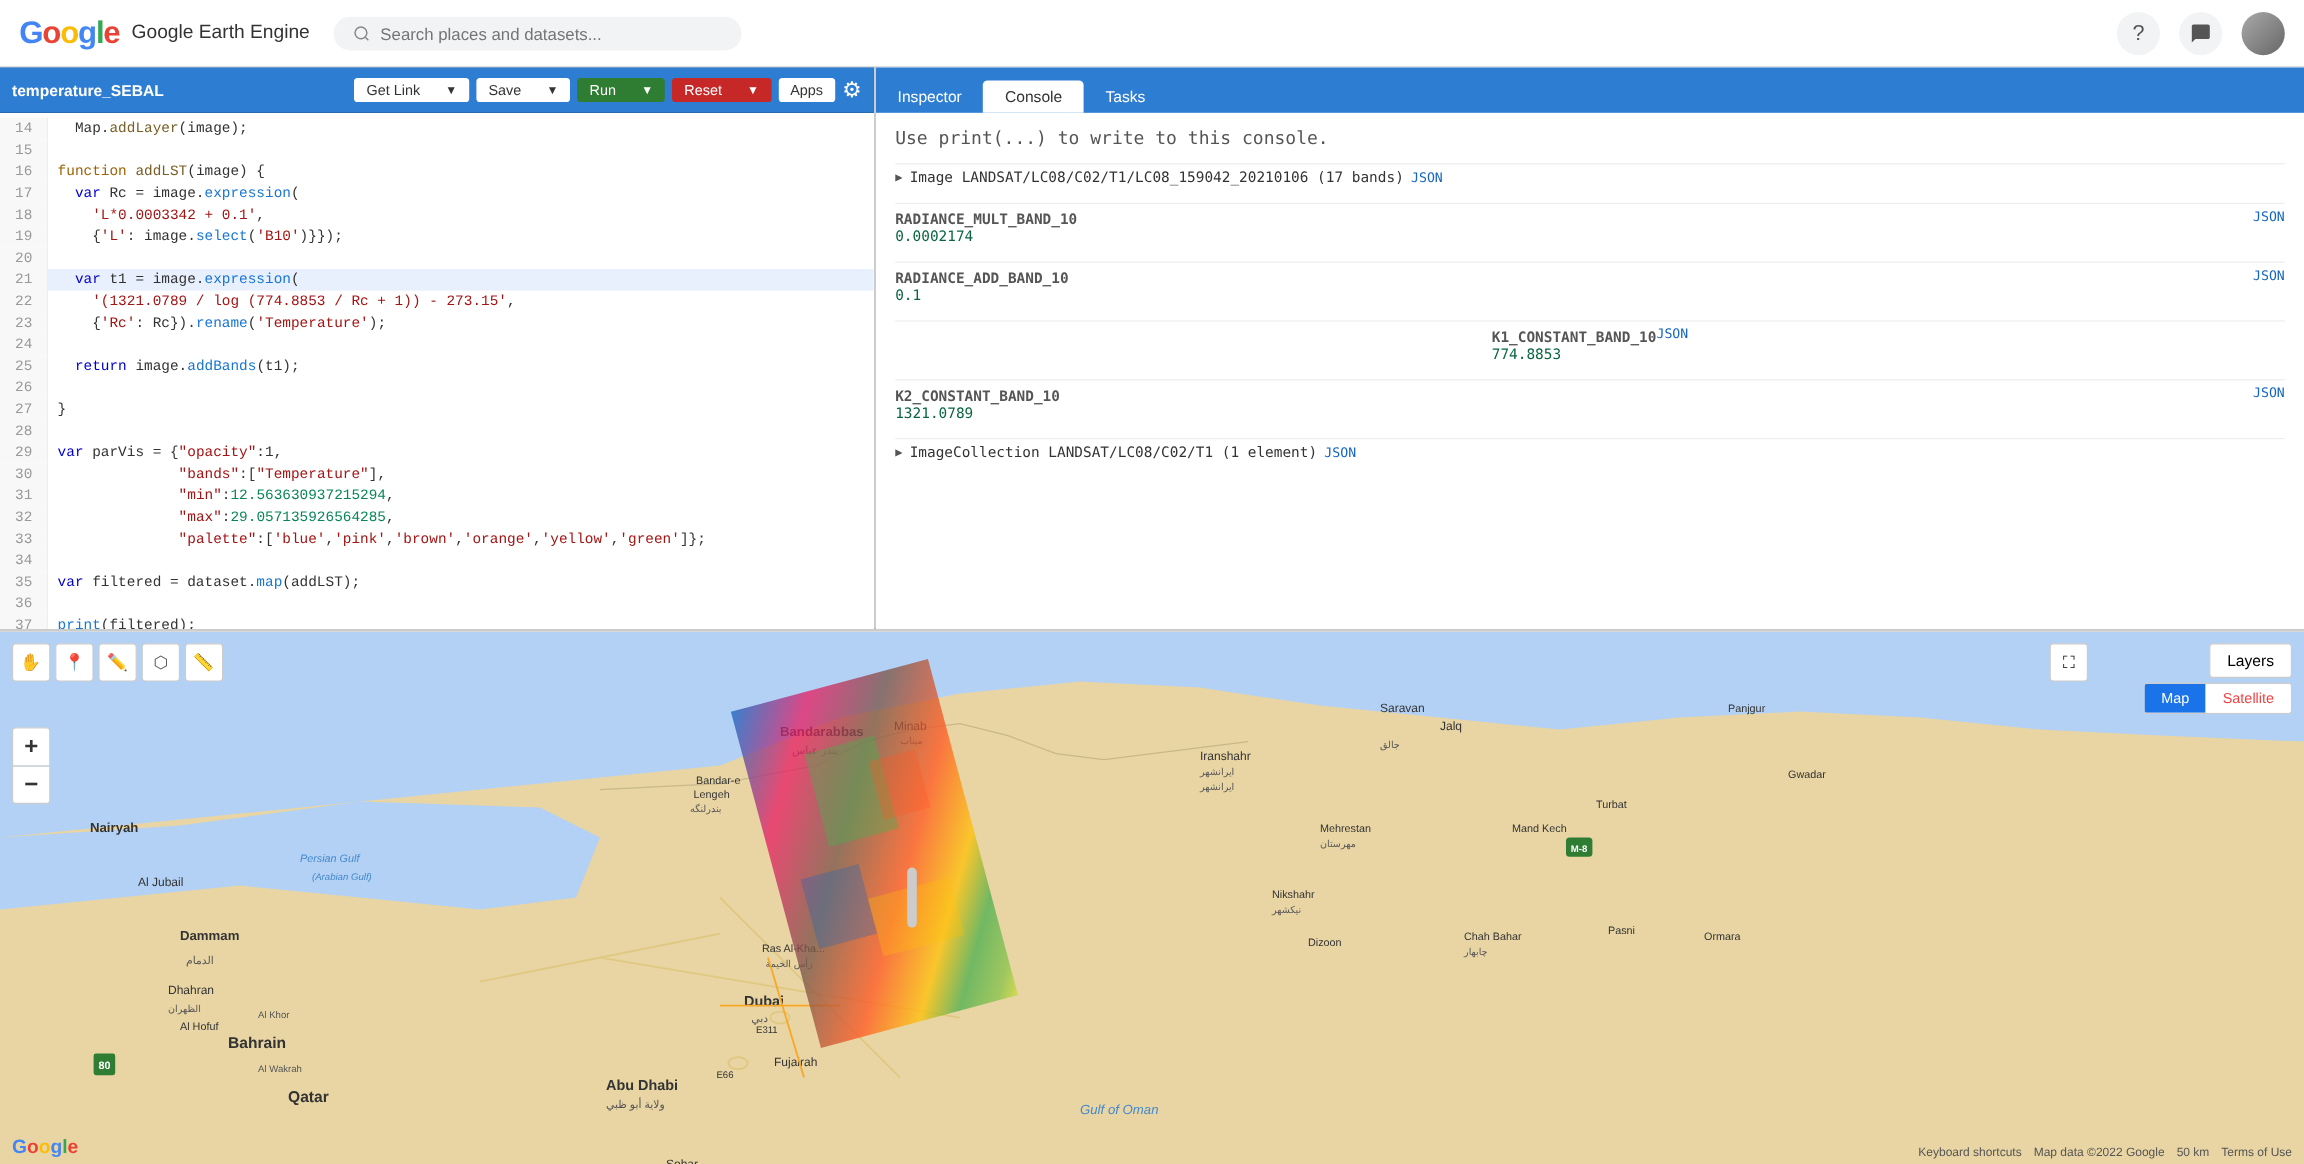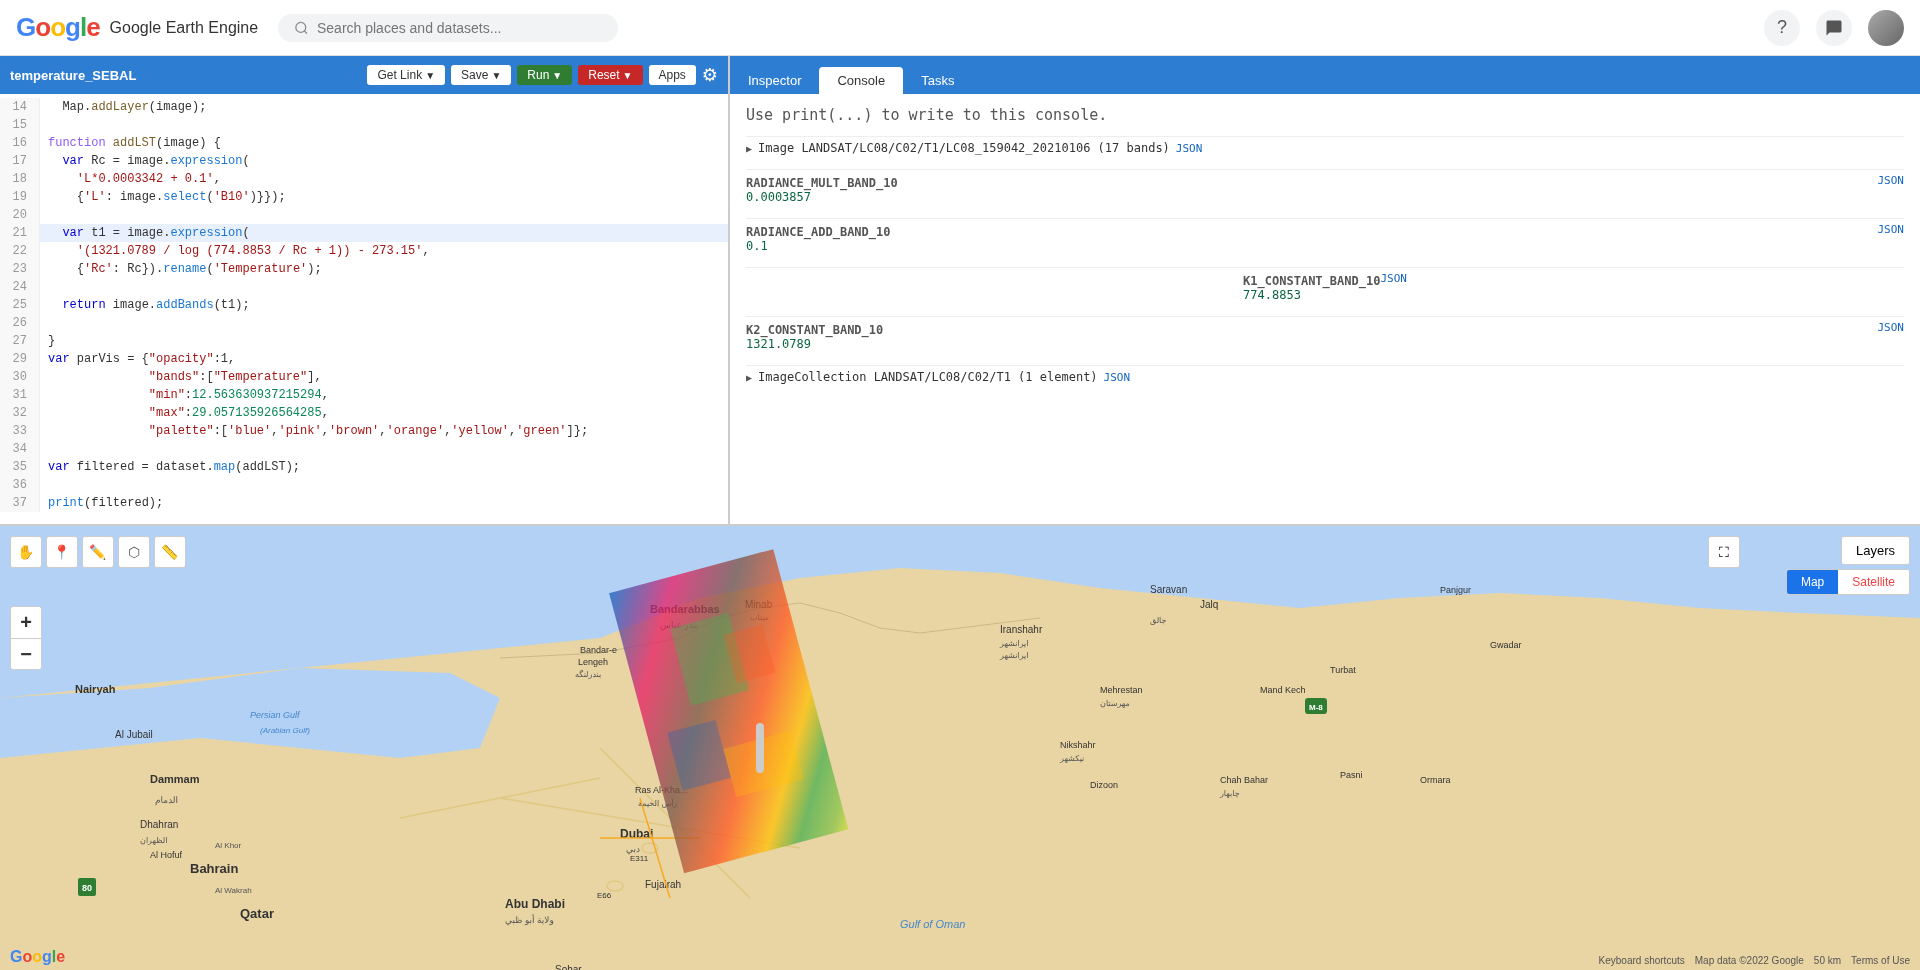--- a/index.html
+++ b/index.html
@@ -100,21 +100,21 @@
       font-weight: bold;
       margin-right: auto;
     }
     .toolbar-btn {
       background: #fff;
       border: none;
       border-radius: 3px;
       padding: 3px 10px;
       font-size: 12px;
       cursor: pointer;
-      display: flex; align-items: center; gap: 3px;
+      display: flex; align-items: center; gap: 21px;
       color: #333;
     }
     .toolbar-btn.green { background: #2e7d32; color: #fff; }
     .toolbar-btn.red { background: #c62828; color: #fff; }
     .toolbar-btn .arrow { font-size: 10px; }
     .toolbar-gear {
       background: none; border: none; color: #fff; font-size: 18px; cursor: pointer;
     }
     .code-editor {
       flex: 1;
@@ -406,21 +406,21 @@
         <div class="code-line">
           <span class="line-num">14</span>
           <span class="line-content">  Map.<span style="color:#795e26">addLayer</span>(image);</span>
         </div>
         <div class="code-line">
           <span class="line-num">15</span>
           <span class="line-content"> </span>
         </div>
         <div class="code-line">
           <span class="line-num">16</span>
-          <span class="line-content"><span style="color:#8b5cf6">function</span> <span style="color:#795e26">addLST</span>(image) {</span>
+          <span class="line-content"><span style="color:#a16207">function</span> <span style="color:#795e26">addLST</span>(image) {</span>
         </div>
         <div class="code-line">
           <span class="line-num">17</span>
           <span class="line-content">  <span style="color:#0000cc">var</span> Rc = image.<span style="color:#1976d2">expression</span>(</span>
         </div>
         <div class="code-line">
           <span class="line-num">18</span>
           <span class="line-content">    <span style="color:#a31515">'L*0.0003342 + 0.1'</span>,</span>
         </div>
         <div class="code-line">
@@ -451,20 +451,24 @@
           <span class="line-num">25</span>
           <span class="line-content">  <span style="color:#0000cc">return</span> image.<span style="color:#1976d2">addBands</span>(t1);</span>
         </div>
         <div class="code-line">
           <span class="line-num">26</span>
           <span class="line-content"> </span>
         </div>
         <div class="code-line">
           <span class="line-num">27</span>
           <span class="line-content">}</span>
+        </div>
+        <div class="code-line">
+          <span class="line-num">28</span>
+          <span class="line-content"> </span>
         </div>
         <div class="code-line">
           <span class="line-num">29</span>
           <span class="line-content"><span style="color:#0000cc">var</span> parVis = {<span style="color:#a31515">"opacity"</span>:1,</span>
         </div>
         <div class="code-line">
           <span class="line-num">30</span>
           <span class="line-content">              <span style="color:#a31515">"bands"</span>:[<span style="color:#a31515">"Temperature"</span>],</span>
         </div>
         <div class="code-line">
@@ -521,21 +525,21 @@
             <span>Image LANDSAT/LC08/C02/T1/LC08_159042_20210106 (17 bands)</span>
             <span class="console-json">JSON</span>
           </div>
         </div>
         <hr class="console-divider">
 
         <div class="console-entry">
           <div style="display:flex; justify-content:space-between;">
             <div>
               <div class="console-key">RADIANCE_MULT_BAND_10</div>
-              <div class="console-value">0.0003857</div>
+              <div class="console-value">0.0002174</div>
             </div>
             <span class="console-json">JSON</span>
           </div>
         </div>
         <hr class="console-divider">
 
         <div class="console-entry">
           <div style="display:flex; justify-content:space-between;">
             <div>
               <div class="console-key">RADIANCE_ADD_BAND_10</div>

